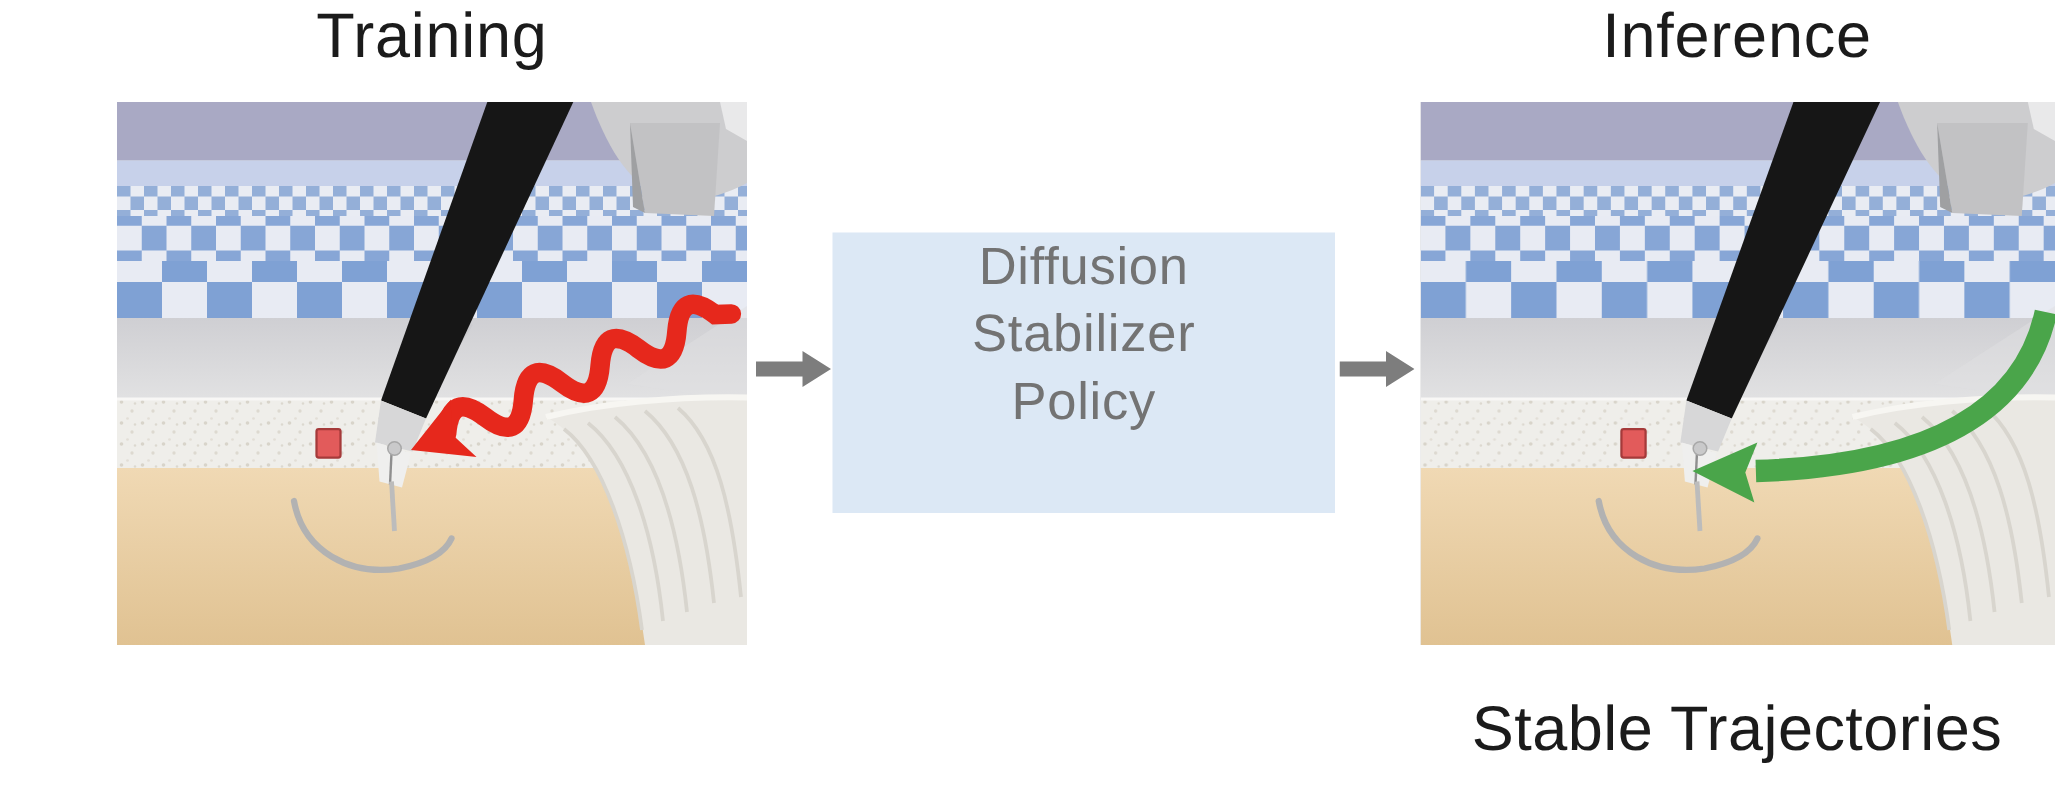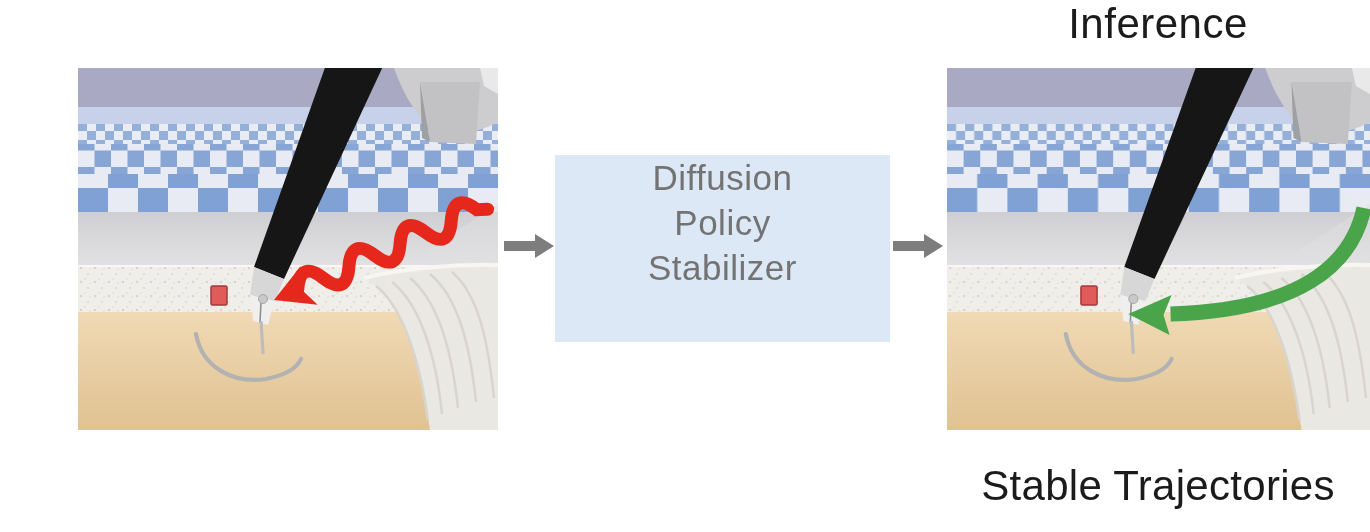--- a/index.html
+++ b/index.html
@@ -71,20 +71,21 @@
         <stop offset="0" stop-color="#cfcfd3"></stop>
         <stop offset="1" stop-color="#e2e2e3"></stop>
       </linearGradient>
       <linearGradient id="gTan" x1="0" y1="0" x2="0" y2="1">
         <stop offset="0" stop-color="#f0d9b4"></stop>
         <stop offset="1" stop-color="#e0c292"></stop>
       </linearGradient>
     </defs>
   </svg>
 
+  <div class="title training">Training</div>
   <div class="title inference">Inference</div>
 
   <div class="panel training">
     <svg viewBox="0 0 420 362" width="420" height="362" preserveAspectRatio="none">
       <rect x="0" y="0" width="420" height="39" fill="#a9a9c4"></rect>
       <rect x="0" y="39" width="420" height="18" fill="#c7d1ea"></rect>
       <rect x="0" y="56" width="420" height="20" fill="url(#chk3)"></rect>
       <rect x="0" y="76" width="420" height="30" fill="url(#chk2)"></rect>
       <rect x="0" y="106" width="420" height="38" fill="url(#chk1)"></rect>
       <rect x="0" y="144" width="420" height="56" fill="url(#gGray)"></rect>
@@ -124,22 +125,22 @@
       </g>
     </svg>
   </div>
 
   <svg class="flow-arrow" id="flow1" width="50" height="26" viewBox="0 0 50 26">
     <polygon points="0,8 31,8 31,1 50,13 31,25 31,18 0,18" fill="#7d7d7d"></polygon>
   </svg>
 
   <div class="policy-box">
     <div>Diffusion</div>
+    <div>Stabilizer</div>
     <div>Policy</div>
-    <div>Stabilizer</div>
   </div>
 
   <svg class="flow-arrow" id="flow2" width="50" height="26" viewBox="0 0 50 26">
     <polygon points="0,8 31,8 31,1 50,13 31,25 31,18 0,18" fill="#7d7d7d"></polygon>
   </svg>
 
   <div class="panel inference">
     <svg viewBox="0 0 420 362" width="423" height="362" preserveAspectRatio="none">
       <rect x="0" y="0" width="420" height="39" fill="#a9a9c4"></rect>
       <rect x="0" y="39" width="420" height="18" fill="#c7d1ea"></rect>

